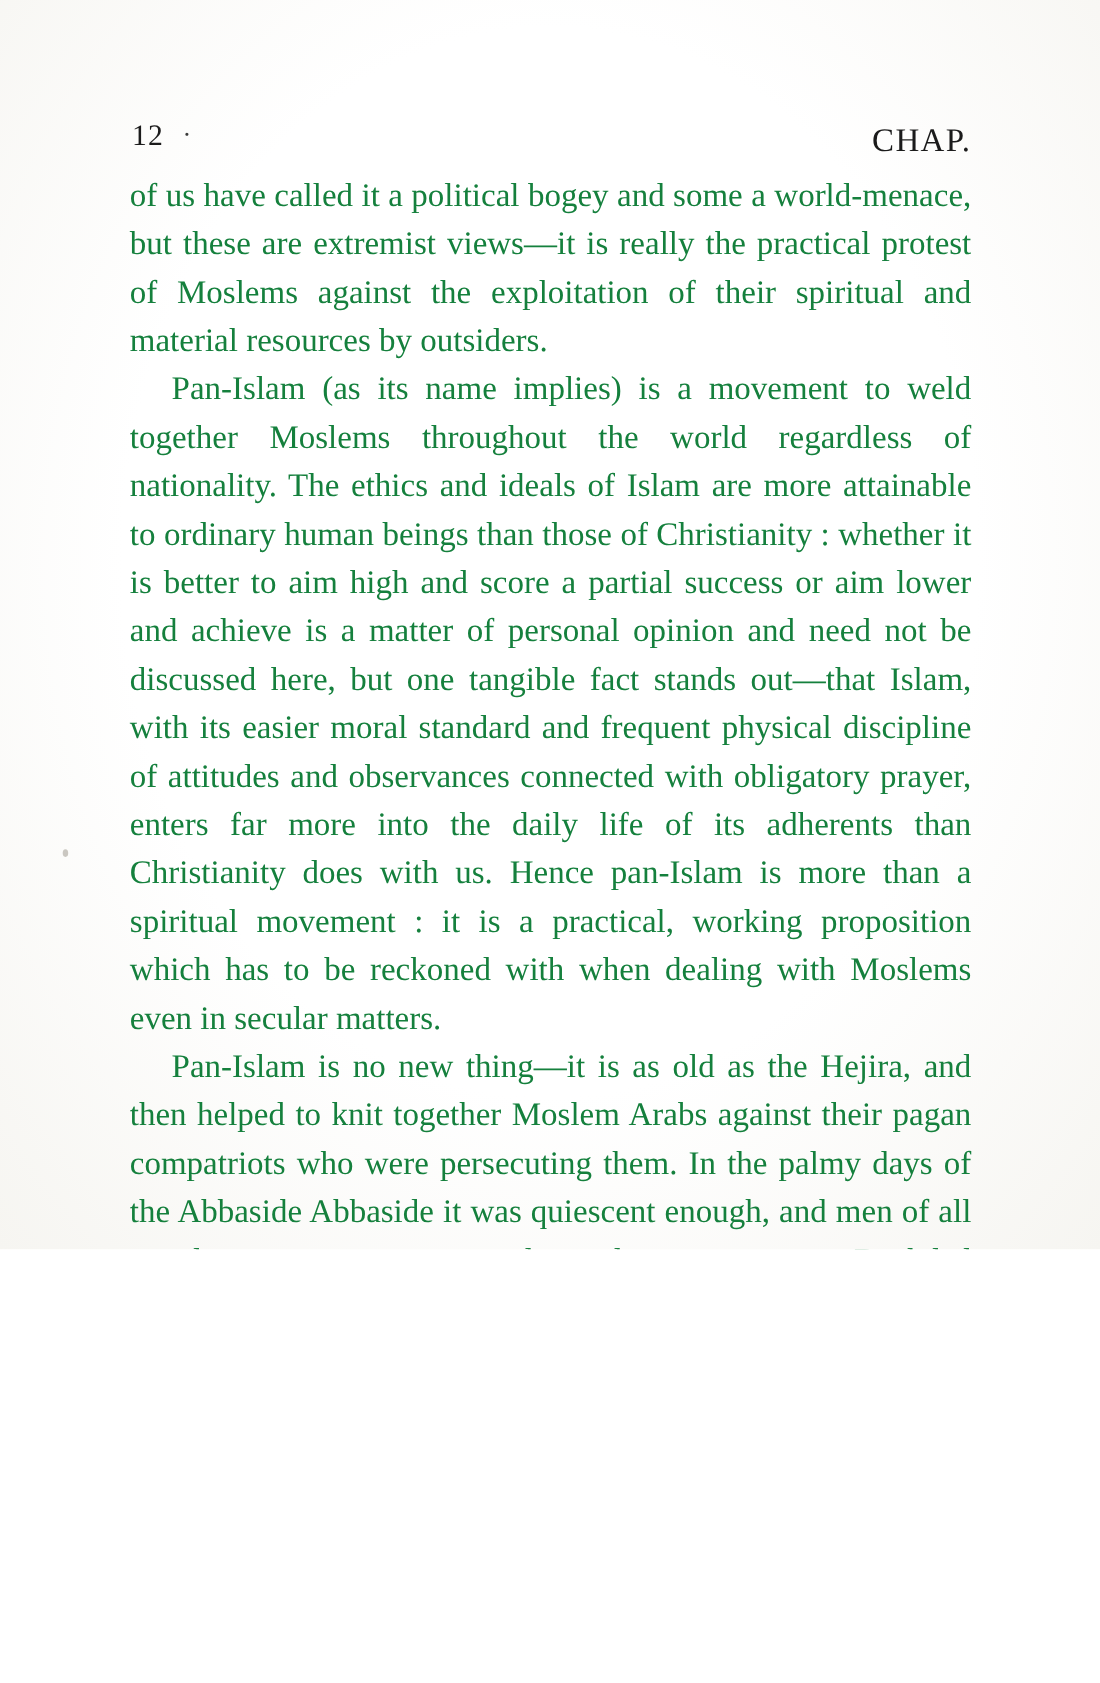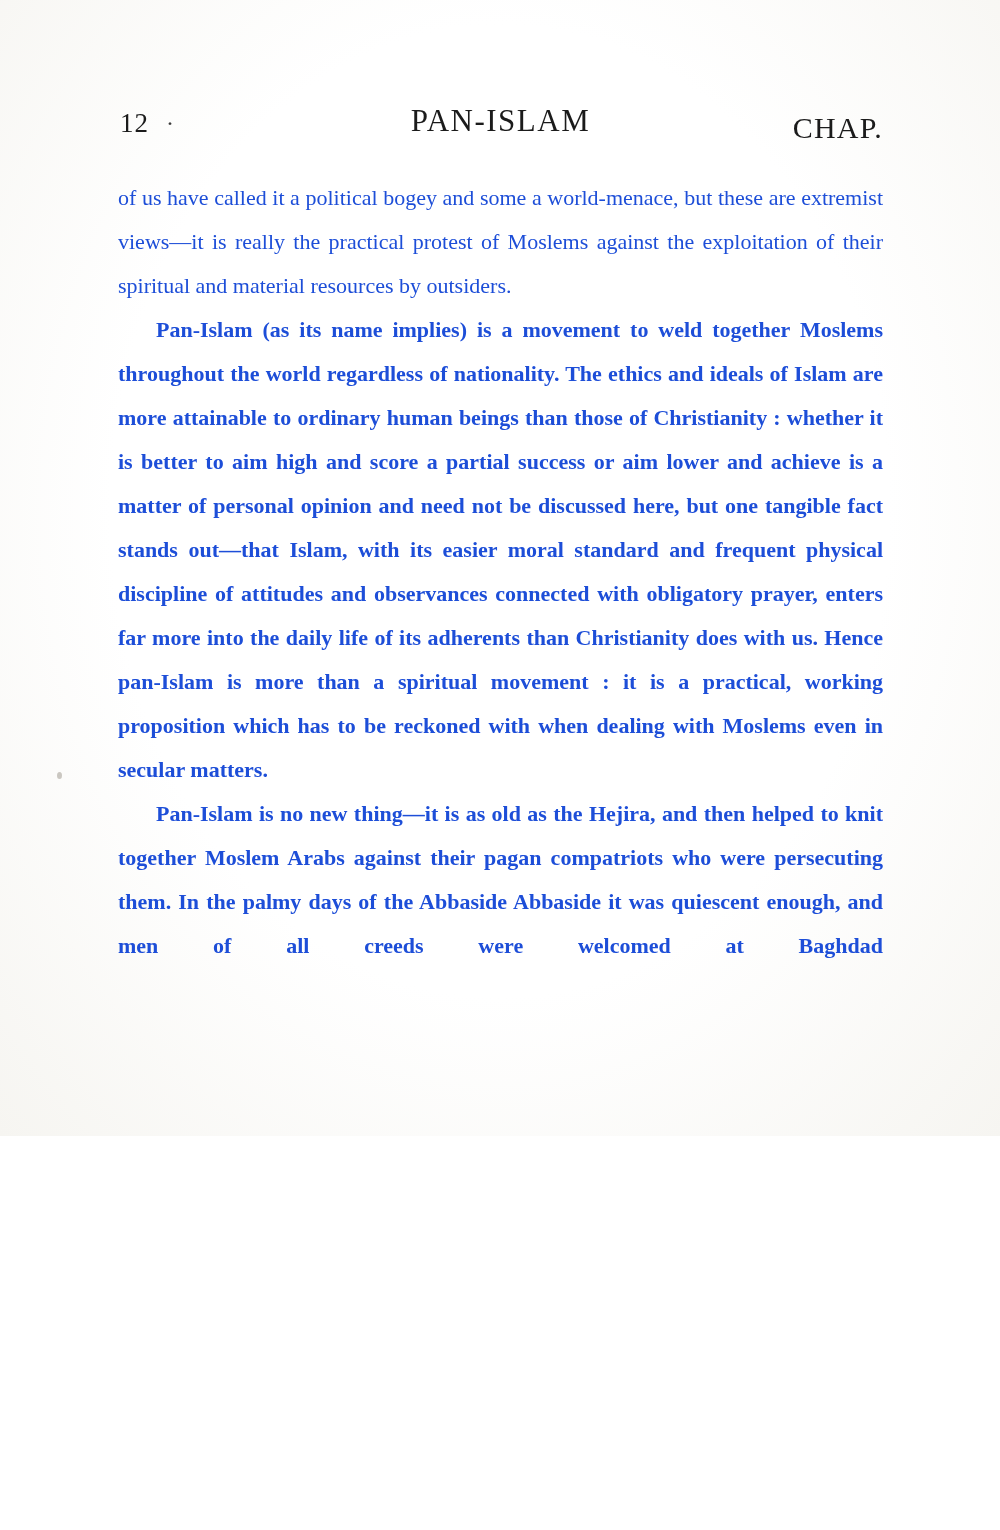--- a/index.html
+++ b/index.html
@@ -57,34 +57,33 @@
     letter-spacing: 1.5px;
   }
   .chap-label {
     position: absolute;
     right: 0;
     top: 11px;
     font-size: 30px;
     letter-spacing: 1.2px;
   }
   .body-text {
-    margin-top: 28px;
+    margin-top: 8px;
     font-family: "Liberation Serif", serif;
-    font-size: 22px;
+    font-size: 30px;
     line-height: 44px;
-    color: #1d4ed8;
+    color: #15803d;
     text-align: justify;
     text-justify: inter-word;
   }
   .body-text p {
     margin: 0;
   }
   .body-text p.indent {
     text-indent: 38px;
-    font-weight: bold;
   }
   
   .just-all {
     text-align-last: justify;
   }
   .para-end {
     text-align-last: left;
   }
   .speck {
     position: absolute;
@@ -100,21 +99,20 @@
   <div class="scan-tint"></div>
 
   <span class="speck" style="left:57px;top:772px;width:5px;height:7px;"></span>
   <span class="speck" style="left:62px;top:1188px;width:5px;height:6px;"></span>
 
   <div class="content">
 
     <div class="header">
       <span class="folio">12</span>
       <span class="folio-dot">·</span>
-      <span class="running-title">PAN-ISLAM</span>
       <span class="chap-label">CHAP.</span>
     </div>
 
     <div class="body-text">
       <p class="just-all para-end">of us have called it a political bogey and some a world-menace, but these are extremist views—it is really the practical protest of Moslems against the exploitation of their spiritual and material resources by outsiders.</p>
       <p class="indent just-all para-end">Pan-Islam (as its name implies) is a movement to weld together Moslems throughout the world regardless of nationality.  The ethics and ideals of Islam are more attainable to ordinary human beings than those of Christianity : whether it is better to aim high and score a partial success or aim lower and achieve is a matter of personal opinion and need not be discussed here, but one tangible fact stands out—that Islam, with its easier moral standard and frequent physical discipline of attitudes and observances connected with obligatory prayer, enters far more into the daily life of its adherents than Christianity does with us.   Hence pan-Islam is more than a spiritual movement : it is a practical, working proposition which has to be reckoned with when dealing with Moslems even in secular matters.</p>
       <p class="indent just-all">Pan-Islam is no new thing—it is as old as the Hejira, and then helped to knit together Moslem Arabs against their pagan compatriots who were persecuting them.  In the palmy days of the Abbaside Abbaside it was quiescent enough, and men of all creeds were welcomed at Baghdad</p>
     </div>
 
   </div>

